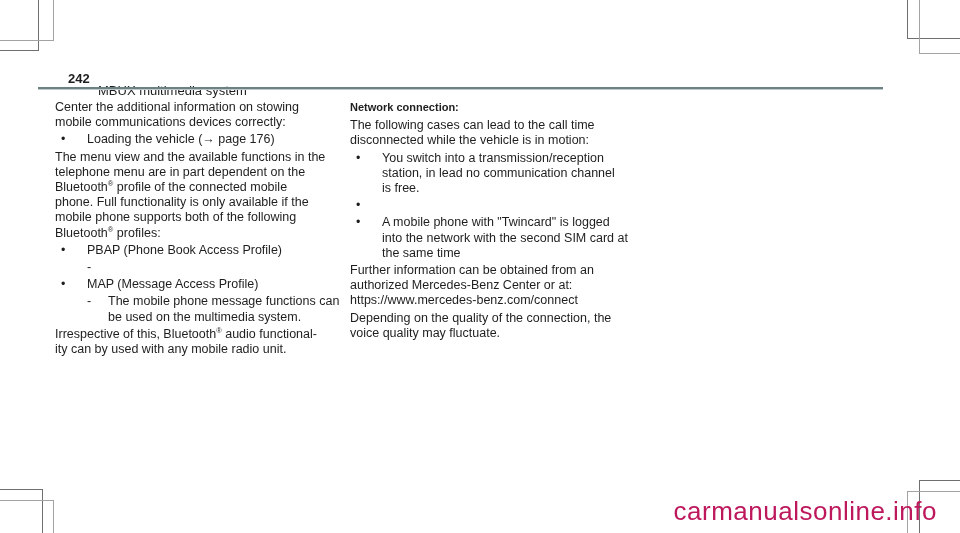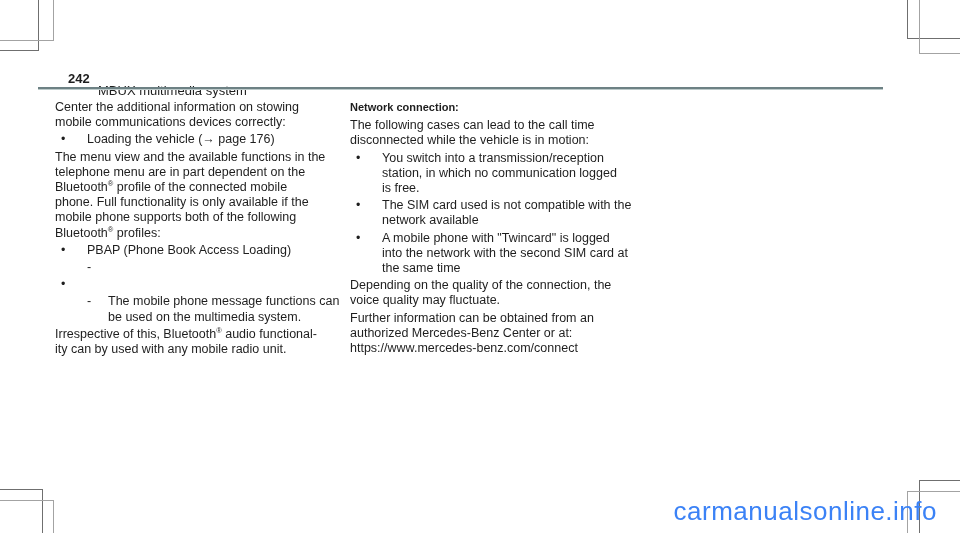--- a/index.html
+++ b/index.html
@@ -36,21 +36,21 @@
   .cm-tl-b{left:-20px;top:-20px;width:73px;height:60px;border-right:1px solid;border-bottom:1px solid;}
   .cm-tr-a{left:907px;top:-20px;width:73px;height:58px;border-left:1px solid;border-bottom:1px solid;}
   .cm-tr-b{left:919px;top:-20px;width:61px;height:73px;border-left:1px solid;border-bottom:1px solid;}
   .cm-bl-a{left:-20px;top:489px;width:62px;height:64px;border-right:1px solid;border-top:1px solid;}
   .cm-bl-b{left:-20px;top:500px;width:73px;height:53px;border-right:1px solid;border-top:1px solid;}
   .cm-br-a{left:919px;top:480px;width:61px;height:73px;border-left:1px solid;border-top:1px solid;}
   .cm-br-b{left:907px;top:491px;width:73px;height:62px;border-left:1px solid;border-top:1px solid;}
   
   .watermark{
     position:absolute;right:23px;bottom:6px;
-    font-size:26px;color:#3b82f6;letter-spacing:0.5px;white-space:pre;
+    font-size:26px;color:#be185d;letter-spacing:0.5px;white-space:pre;
   }
 </style>
 </head>
 <body>
 
 <div class="page">
 
   <div class="cm dark cm-tl-a"></div>
   <div class="cm light cm-tl-b"></div>
   <div class="cm dark cm-tr-a"></div>
@@ -74,60 +74,59 @@
       <span class="btext rich">Loading the vehicle (→ page 176)</span>
     </div>
     <p class="para rich">The menu view and the available functions in the
 telephone menu are in part dependent on the
 Bluetooth<sup>®</sup> profile of the connected mobile
 phone. Full functionality is only available if the
 mobile phone supports both of the following
 Bluetooth<sup>®</sup> profiles:</p>
     <div class="bullet">
       <span class="marker">•</span>
-      <span class="btext rich">PBAP (Phone Book Access Loading)</span>
+      <span class="btext rich">PBAP (Phone Book Access Profile)</span>
     </div>
     <div class="bullet sub">
       <span class="marker">-</span>
     </div>
     <div class="bullet">
       <span class="marker">•</span>
+      <span class="btext rich">MAP (Message Access Profile)</span>
     </div>
     <div class="bullet sub">
       <span class="marker">-</span>
       <span class="btext rich">The mobile phone message functions can
 be used on the multimedia system.</span>
     </div>
     <p class="para rich">Irrespective of this, Bluetooth<sup>®</sup> audio functional-
 ity can by used with any mobile radio unit.</p>
   </div>
 
   <div class="col col-right">
     <h3 class="subheading rich">Network connection:</h3>
     <p class="para rich">The following cases can lead to the call time
 disconnected while the vehicle is in motion:</p>
     <div class="bullet">
       <span class="marker">•</span>
       <span class="btext rich">You switch into a transmission/reception
-station, in which no communication logged
+station, in lead no communication channel
 is free.</span>
     </div>
     <div class="bullet">
       <span class="marker">•</span>
-      <span class="btext rich">The SIM card used is not compatible with the
-network available</span>
     </div>
     <div class="bullet">
       <span class="marker">•</span>
       <span class="btext rich">A mobile phone with "Twincard" is logged
 into the network with the second SIM card at
 the same time</span>
     </div>
-    <p class="para rich">Depending on the quality of the connection, the
-voice quality may fluctuate.</p>
     <p class="para rich">Further information can be obtained from an
 authorized Mercedes-Benz Center or at:
 https://www.mercedes-benz.com/connect</p>
+    <p class="para rich">Depending on the quality of the connection, the
+voice quality may fluctuate.</p>
   </div>
 
   <div class="watermark">carmanualsonline.info</div>
 
 </div>
 
 </body></html>

